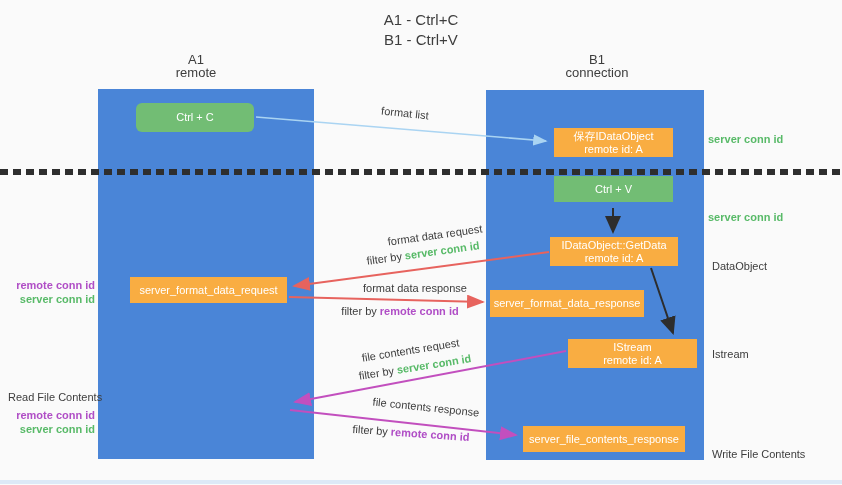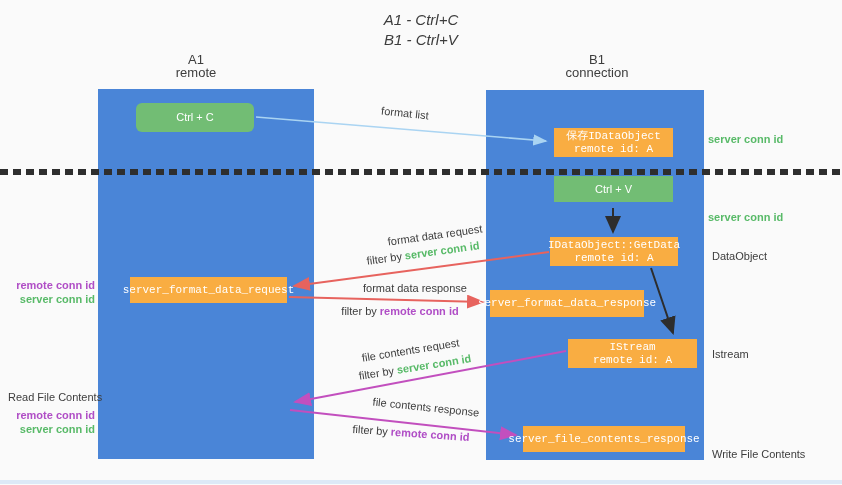--- a/index.html
+++ b/index.html
@@ -4,37 +4,37 @@
 <style>
   html,body{margin:0;padding:0;background:#fafafa;}
   #canvas{
     position:relative;width:842px;height:485px;overflow:hidden;
     background:#fafafa;
     font-family:"Liberation Sans", sans-serif;
     color:#3d3d3d;
   }
   .abs{position:absolute;}
   
-  .title{left:0;top:10;width:842px;text-align:center;font-size:15px;line-height:20px;color:#3d3d3d;font-style:italic;}
+  .title{left:0;top:10;width:842px;text-align:center;font-size:15px;line-height:20px;color:#3d3d3d;}
   
   .lane-header{text-align:center;font-size:13px;line-height:13px;color:#3d3d3d;}
   
   .lane{background:#4a85d7;}
   
   .divider{
     left:0;top:169px;width:842px;height:6px;z-index:5;
     background:repeating-linear-gradient(90deg,#2e2e2e 0 8px,transparent 8px 13px);
   }
   
   .node{
     display:flex;flex-direction:column;align-items:center;justify-content:center;
     color:#ffffff;font-size:11px;line-height:13px;text-align:center;z-index:6;
   }
   .node.green{background:#72bd74;}
-  .node.orange{background:#f9ad42;font-family:Liberation Mono, monospace;}
+  .node.orange{background:#f9ad42;}
   
   #arrows{left:0;top:0;z-index:4;}
   
   .edge-label{font-size:11px;color:#3d3d3d;text-align:center;z-index:7;white-space:nowrap;}
   .green-text{color:#58ba68;font-weight:bold;}
   .purple-text{color:#b04ec6;font-weight:bold;}
   .filter-prefix{margin-right:3px;}
   
   .side-label{font-size:11px;z-index:7;white-space:nowrap;}
   .pair{width:95px;text-align:right;line-height:14px;font-size:11px;font-weight:bold;z-index:7;}
@@ -133,21 +133,21 @@
     <span class="filter-prefix">filter by</span><span class="green-text">server conn id</span>
   </div>
 
   <div class="abs edge-label" style="left:370px;top:401px;width:112px;transform:rotate(6deg);">file contents response</div>
   <div class="abs edge-label" style="left:350px;top:427px;width:122px;transform:rotate(4deg);">
     <span class="filter-prefix">filter by</span><span class="purple-text">remote conn id</span>
   </div>
 
   <div class="abs side-label green-text" style="left:708px;top:133px;">server conn id</div>
   <div class="abs side-label green-text" style="left:708px;top:211px;">server conn id</div>
-  <div class="abs side-label" style="left:712px;top:250px;">DataObject</div>
+  <div class="abs side-label" style="left:712px;top:260px;">DataObject</div>
   <div class="abs side-label" style="left:712px;top:348px;">Istream</div>
   <div class="abs side-label" style="left:712px;top:448px;text-align:right;">Write File Contents</div>
 
   <div class="abs pair" style="left:0px;top:278px;">
     <div class="purple-text">remote conn id</div>
     <div class="green-text">server conn id</div>
   </div>
   <div class="abs side-label" style="left:8px;top:391px;">Read File Contents</div>
   <div class="abs pair" style="left:0px;top:408px;">
     <div class="purple-text">remote conn id</div>

